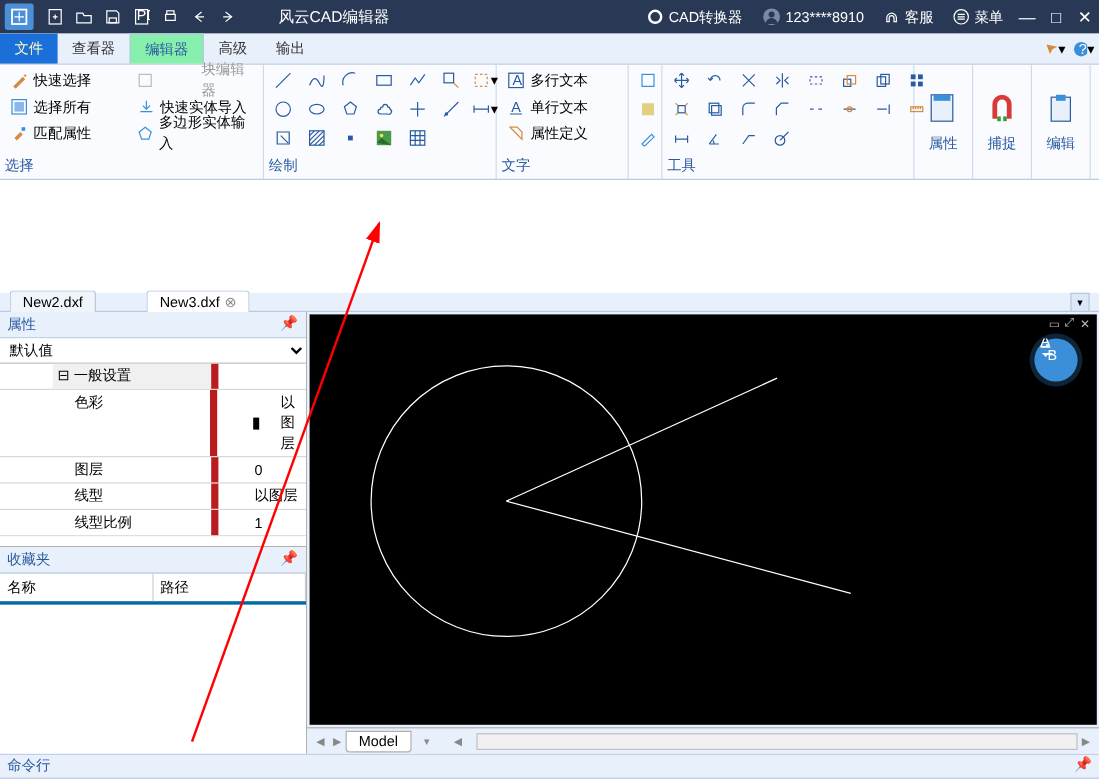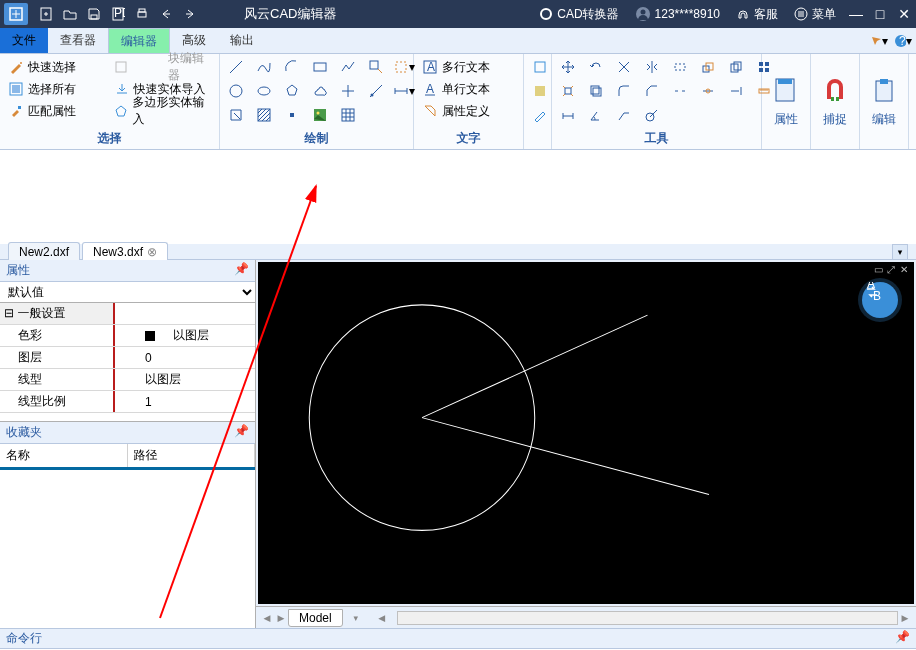--- a/index.html
+++ b/index.html
@@ -3,65 +3,65 @@
 <meta charset="utf-8">
 <style>
 * { margin: 0; padding: 0; box-sizing: border-box; font-family: "Microsoft YaHei", Arial, sans-serif; font-size: 12px; }
 body { background: #fff; overflow: hidden; width: 916px; height: 650px; }
 
 
 .titlebar { background: #293955; height: 28px; display: flex; align-items: center; color: #fff; }
 .titlebar .logo { width: 24px; height: 22px; background: #4a8fd8; margin: 0 4px; display: flex; align-items: center; justify-content: center; border-radius: 2px; }
 .titlebar .qat { display: flex; gap: 4px; padding: 0 4px; }
 .titlebar .qat .qbtn { width: 20px; height: 20px; display: flex; align-items: center; justify-content: center; cursor: pointer; }
-.titlebar .title { flex: 0 0 auto; margin-left: 40px; font-size: 13px; }
+.titlebar .title { flex: 0 0 auto; margin-left: 28px; font-size: 13px; }
 .titlebar .spacer { flex: 1; }
 .titlebar .rbtn { display: flex; align-items: center; gap: 4px; padding: 0 8px; cursor: pointer; font-size: 12px; }
 .titlebar .winbtns { display: flex; }
 .titlebar .winbtn { width: 24px; height: 24px; display: flex; align-items: center; justify-content: center; cursor: pointer; font-size: 14px; }
 
 
 .menubar { background: #e8f0fb; height: 26px; display: flex; align-items: stretch; border-bottom: 1px solid #b8c8e0; }
 .menubar .tab { padding: 0 12px; display: flex; align-items: center; cursor: pointer; color: #333; border-right: 0; }
-.menubar .tab.file { background: #1a6fd8; color: #000000; }
+.menubar .tab.file { background: #1a6fd8; color: #fef9c3; }
 .menubar .tab.active { background: #86efac; border: 1px solid #b8c8e0; border-bottom: none; color: #2a5aa0; }
 .menubar .right { margin-left: auto; display: flex; align-items: center; padding-right: 4px; gap: 6px; }
 .menubar .right .ic { width: 18px; height: 18px; cursor: pointer; display: flex; align-items: center; justify-content: center; }
 
 
 .ribbon { background: #f9fbfe; height: 96px; display: flex; border-bottom: 1px solid #b8c8e0; }
 .ribbon .group { border-right: 1px solid #d0dcec; display: flex; flex-direction: column; padding: 2px 4px 0 4px; }
 .ribbon .group .grid { display: grid; grid-template-columns: repeat(var(--c,3), 24px); grid-auto-rows: 22px; gap: 2px 4px; }
 .ribbon .group .grid .g { display: flex; align-items: center; justify-content: center; cursor: pointer; }
-.ribbon .group .lab { text-align: center; padding: 2px 0; color: #2a5aa0; font-size: 12px; margin-top: auto; font-weight: bold; }
+.ribbon .group .lab { text-align: left; padding: 2px 0; color: #2a5aa0; font-size: 12px; margin-top: auto; }
 .ribbon .select-group .row { display: flex; align-items: center; gap: 4px; height: 22px; padding: 0 4px; cursor: pointer; }
 .ribbon .select-group .row .ic { width: 16px; height: 16px; display: flex; align-items: center; justify-content: center; }
 .ribbon .select-group .row.disabled { color: #999; gap: 40px; }
 .ribbon .big-group { display: flex; flex-direction: column; align-items: center; justify-content: center; padding: 4px 8px; cursor: pointer; border-right: 1px solid #d0dcec; min-width: 48px; }
 .ribbon .big-group .bigic { width: 32px; height: 32px; display: flex; align-items: center; justify-content: center; }
 .ribbon .big-group .blab { color: #2a5aa0; margin-top: 4px; }
 .ribbon .drawgroup { position: relative; }
 
 
 .doctabs { background: #e8f0fb; height: 16px; display: flex; align-items: center; padding: 0 8px; border-bottom: 1px solid #b8c8e0; }
 .doctabs .dtab { padding: 2px 10px; border: 1px solid #b8c8e0; border-bottom: none; background: #f0f5fb; cursor: pointer; margin-right: 2px; border-radius: 3px 3px 0 0; display: flex; gap: 4px; align-items: center; }
-.doctabs .dtab.active { background: #fff; }
+.doctabs .dtab.active { background: #fff; margin-left: 40px; }
 .doctabs .dtab .x { color: #888; }
 .doctabs .dd { margin-left: auto; width: 16px; height: 16px; background: #dce8f7; border: 1px solid #b8c8e0; cursor: pointer; display: flex; align-items: center; justify-content: center; font-size: 9px; }
 
 
 .workspace { display: flex; height: calc(650px - 28px - 26px - 96px - 24px - 16px - 60px - 16px - 16px); }
 .left-panels { width: 256px; display: flex; flex-direction: column; border-right: 1px solid #b0b0b0; }
 .panel-title { background: #e8f0fb; padding: 2px 6px; border-bottom: 1px solid #b8c8e0; display: flex; color: #2a5aa0; }
 .panel-title .pin { margin-left: auto; cursor: pointer; }
 .prop-combo { display: flex; border-bottom: 1px solid #b0b0b0; }
 .prop-combo select { flex: 1; border: none; background: #fff; padding: 2px 4px; font-size: 12px; }
 .prop-grid { overflow: auto; }
 .prop-grid .prow { display: flex; border-bottom: 1px solid #d8d8d8; }
-.prop-grid .prow .pc1 { width: 115px; padding: 2px 4px 2px 18px; border-right: 2px solid #b91c1c; }
+.prop-grid .prow .pc1 { width: 138px; padding: 2px 4px 2px 18px; border-right: 6px solid #b91c1c; margin-left: 44px; }
 .prop-grid .prow.head .pc1 { padding-left: 4px; background: #f0f0f0; font-weight: normal; }
 .prop-grid .prow .pc2 { flex: 1; padding: 2px 4px; display: flex; align-items: center; gap: 18px; margin-left: 26px; }
 .prop-grid .prow .sq { width: 10px; height: 10px; background: #000; }
 .fav-panel { border-top: 1px solid #b0b0b0; margin-top: 8px; flex: 1; display: flex; flex-direction: column; }
 .fav-head { display: flex; border-bottom: 3px solid #0369a1; }
 .fav-head .fh { flex: 1; padding: 3px 6px; border-right: 1px solid #d0d0d0; }
 .fav-body { flex: 1; background: #fff; }
 
 
 .canvas-wrap { flex: 1; display: flex; flex-direction: column; background: #e8f0fb; position: relative; }

